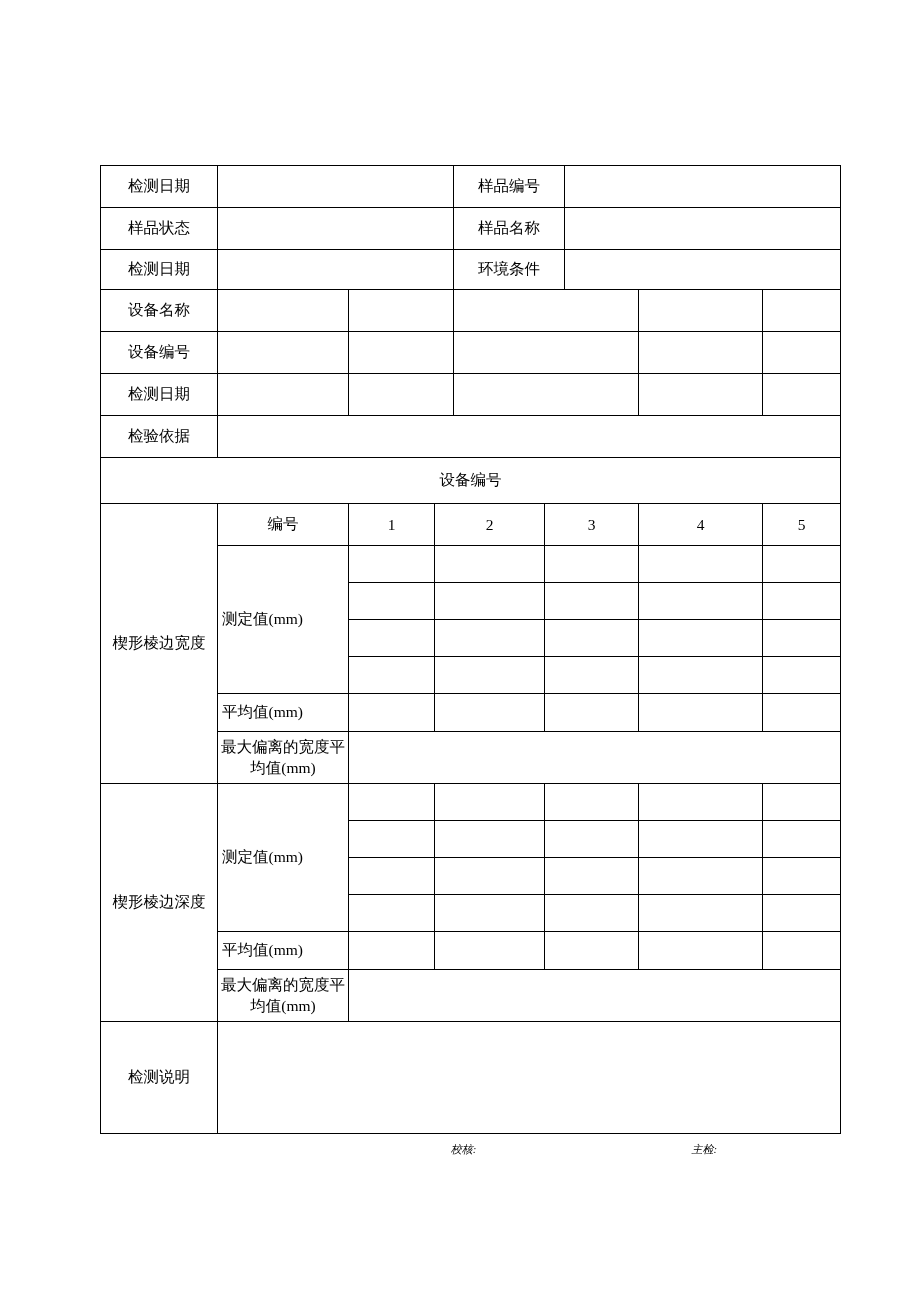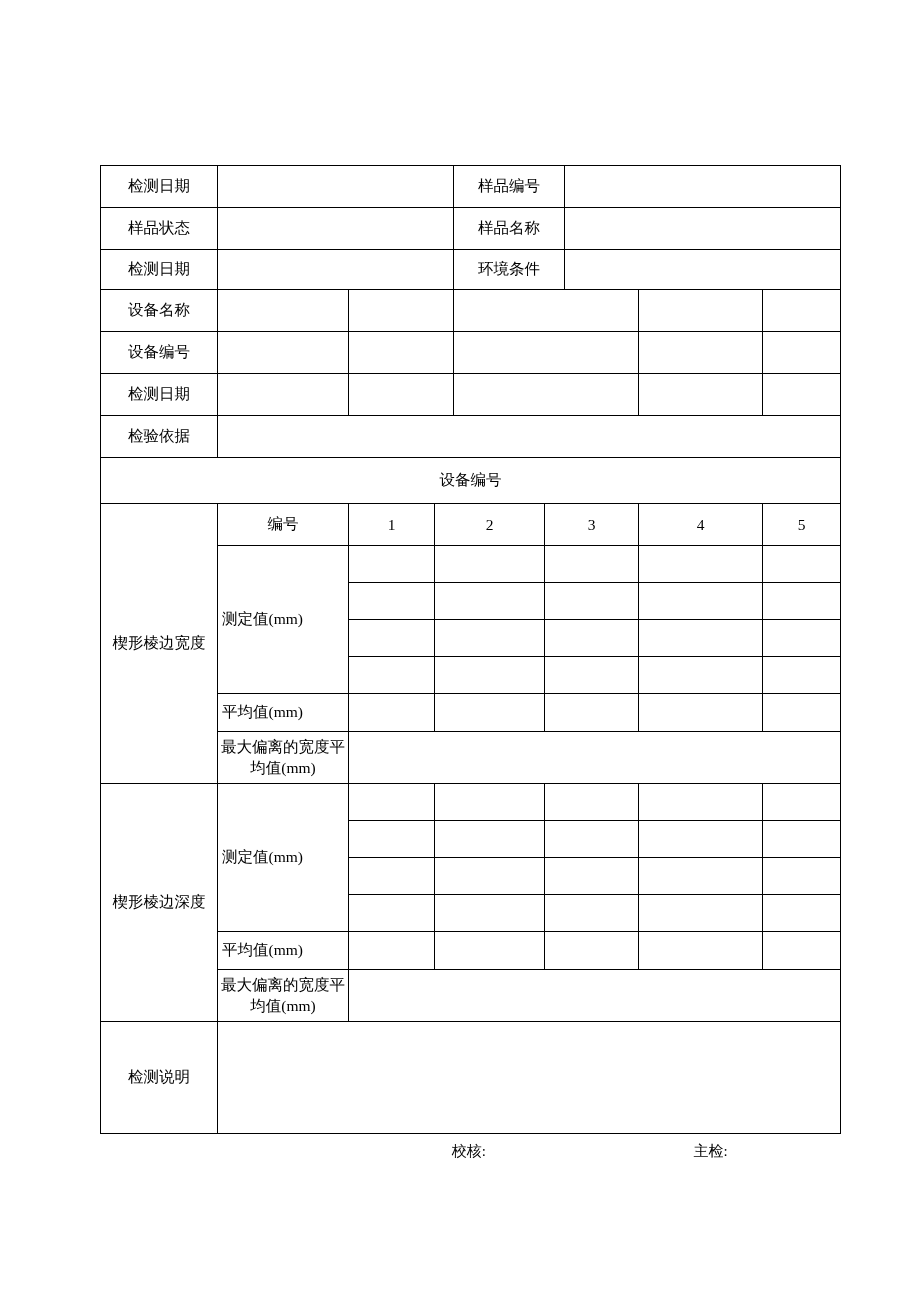--- a/index.html
+++ b/index.html
@@ -34,21 +34,22 @@
     .h-row-sm td { height: 40px; }
     .section-hdr { height: 46px; }
     .num-row td { height: 42px; }
     .data-row td { height: 37px; }
     .avg-row td { height: 38px; margin-left: 32px; }
     .max-row { height: 52px; margin-top: 19px; }
     .note-row { height: 112px; }
     .footer {
       width: 100%;
       margin-top: 8px;
-      font-size: 15px;
+      font-size: 11px;
+      font-style: italic;
     }
     .footer span { display: inline-block; }
     .sub-left { text-align: left; padding-left: 4px; }
   </style>
 </head>
 <body>
 
 <div class="page">
   <table>
     <colgroup>

